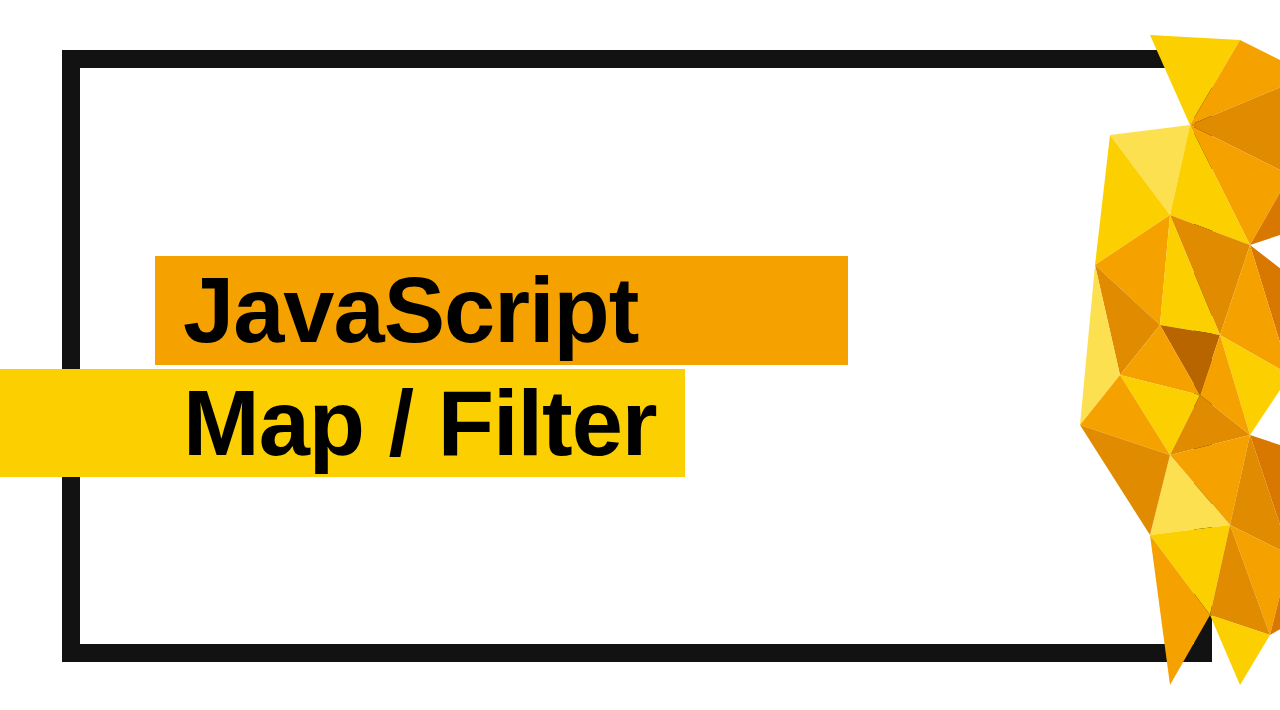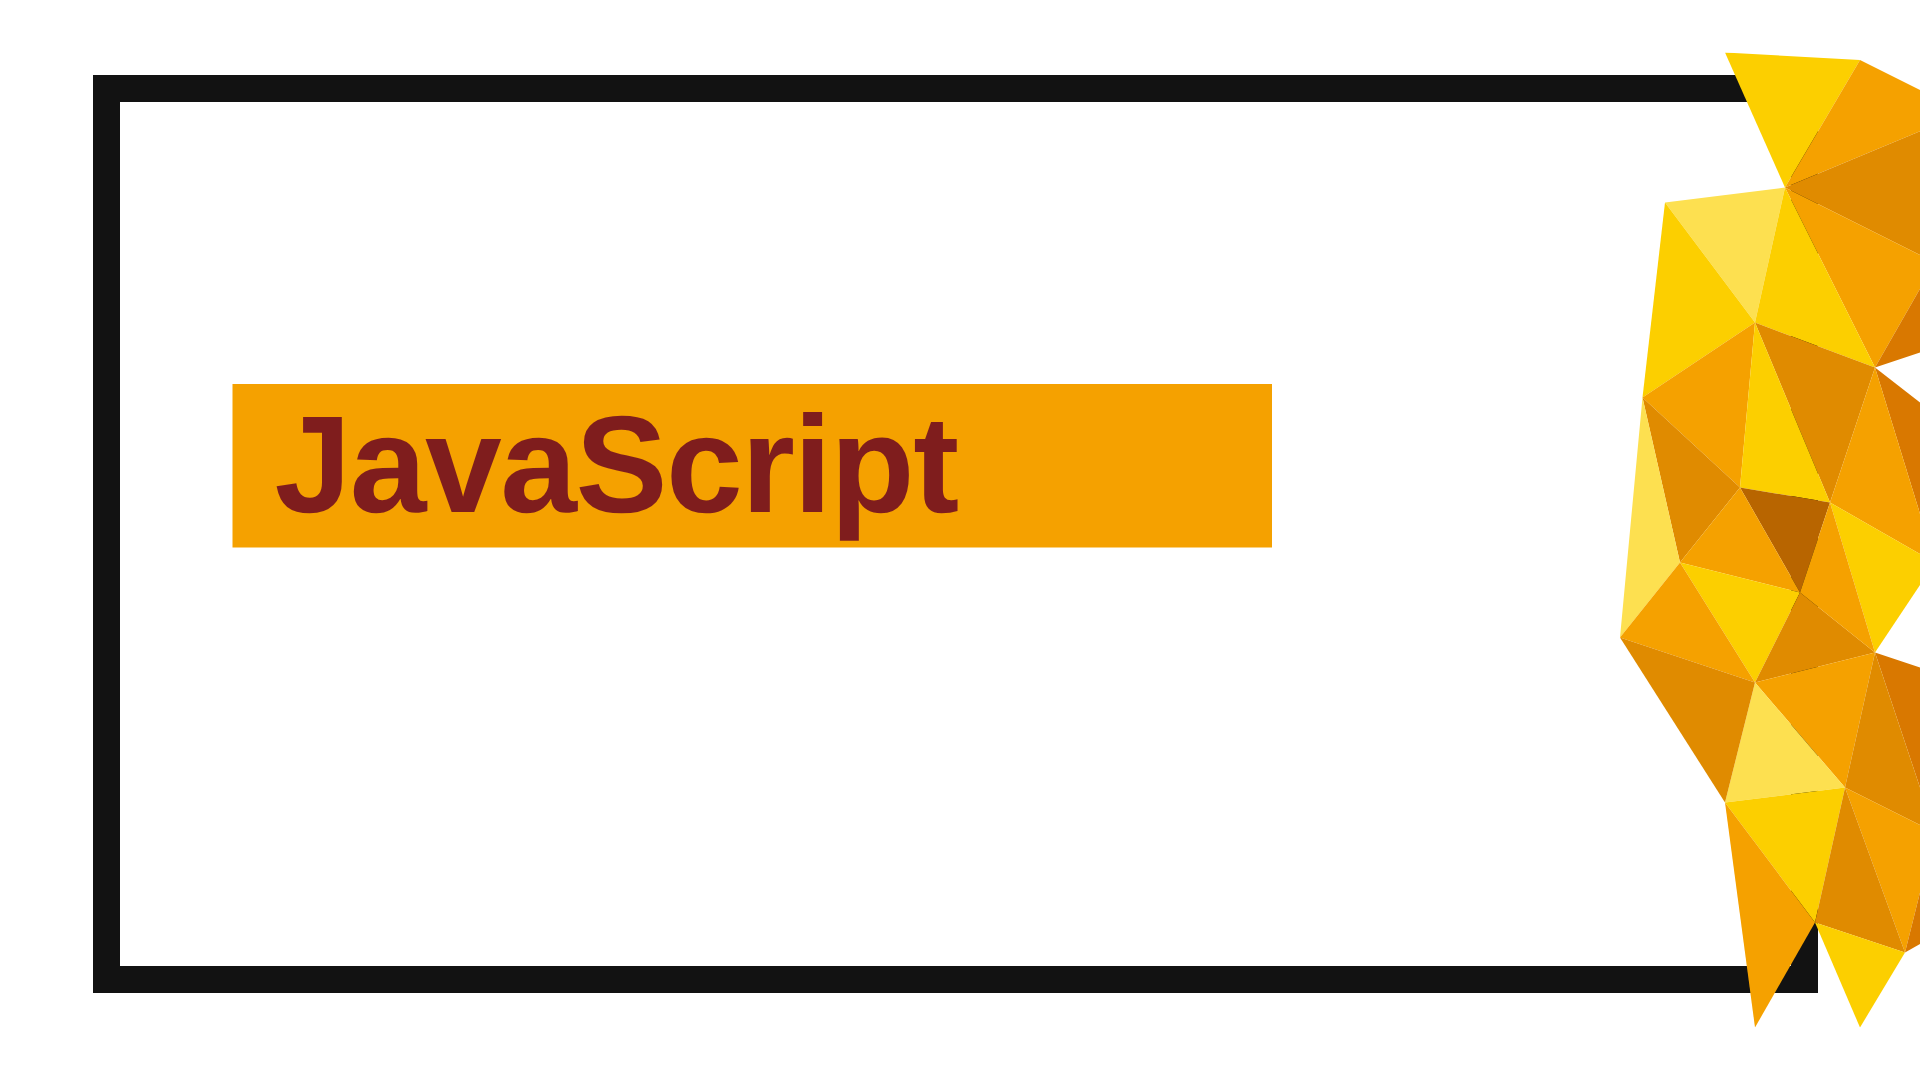--- a/index.html
+++ b/index.html
@@ -35,40 +35,45 @@
     margin-left: -155px;
   }
   .title-line-2 {
     background: #fccf00;
     padding: 6px 28px 6px 183px;
     display: inline-block;
   }
   .title-text {
     font-size: 92px;
     font-weight: 700;
-    color: #7f1d1d;
+    color: #000000;
     line-height: 1.05;
     letter-spacing: -1px;
   }
   .logo {
     position: absolute;
     right: -60px;
     top: 35px;
     width: 430px;
     height: 650px;
   }
 </style>
 </head>
 <body>
 
 <div class="frame"></div>
 
 <div class="title-block">
   <div class="title-line-1">
     <span class="title-text">JavaScript</span>
+  </div>
+  <div class="title-line-2-wrap">
+    <div class="title-line-2">
+      <span class="title-text">Map / Filter</span>
+    </div>
   </div>
 </div>
 
 <svg class="logo" viewBox="0 0 430 650">
 
   <polygon points="240,0 330,5 280,90" fill="#fccf00"></polygon>
   <polygon points="330,5 400,40 280,90" fill="#f5a100"></polygon>
   <polygon points="280,90 400,40 380,140" fill="#e08b00"></polygon>
 
   <polygon points="200,100 280,90 260,180" fill="#fde050"></polygon>

